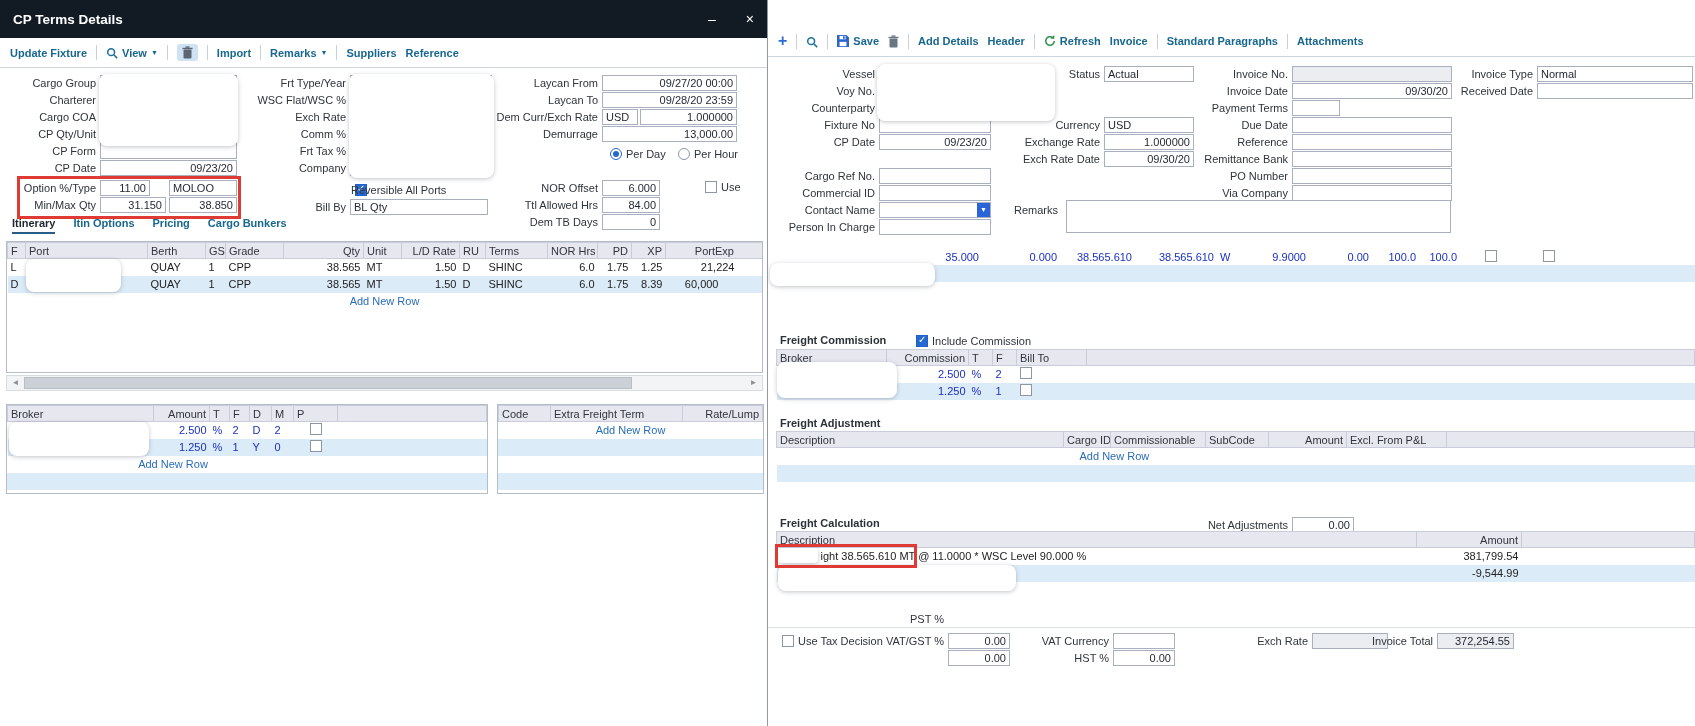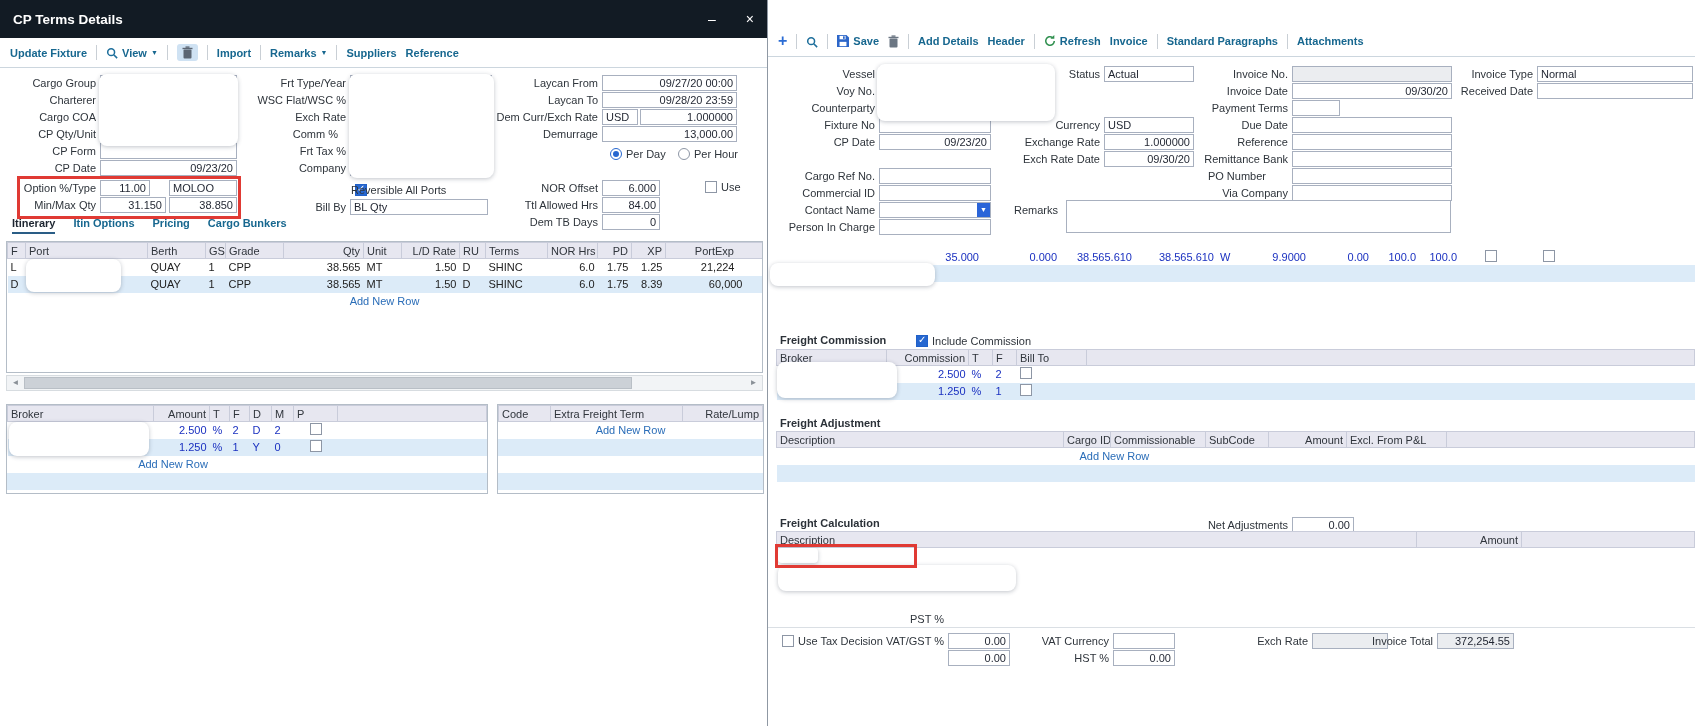--- a/index.html
+++ b/index.html
@@ -123,21 +123,21 @@
   <span class="inp num" style="left:169px;top:197px;width:68px">38.850</span>
   <div class="redbox" style="left:17px;top:176px;width:224px;height:43px"></div>
 
   
   <span class="lbl" style="left:240px;top:76px;width:106px">Frt Type/Year</span>
   <span class="inp" style="left:350px;top:75px;width:142px"></span>
   <span class="lbl" style="left:240px;top:93px;width:106px">WSC Flat/WSC %</span>
   <span class="inp" style="left:350px;top:92px;width:142px"></span>
   <span class="lbl" style="left:240px;top:110px;width:106px">Exch Rate</span>
   <span class="inp" style="left:350px;top:109px;width:142px"></span>
-  <span class="lbl" style="left:232px;top:127px;width:106px">Comm %</span>
+  <span class="lbl" style="left:240px;top:127px;width:106px">Comm %</span>
   <span class="inp" style="left:350px;top:126px;width:142px"></span>
   <span class="lbl" style="left:240px;top:144px;width:106px">Frt Tax %</span>
   <span class="inp" style="left:350px;top:143px;width:142px"></span>
   <span class="lbl" style="left:240px;top:161px;width:106px">Company</span>
   <span class="inp" style="left:350px;top:160px;width:142px"></span>
   <div class="blob" style="left:349px;top:74px;width:145px;height:104px"></div>
   <span class="cb on pos" style="left:355px;top:184px"></span>
   <span class="txt" style="left:351px;top:183px">Reversible All Ports</span>
   <span class="lbl" style="left:240px;top:200px;width:106px">Bill By</span>
   <span class="inp" style="left:350px;top:199px;width:138px">BL Qty</span>
@@ -232,21 +232,21 @@
         <td>1</td>
         <td>CPP</td>
         <td class="r">38.565</td>
         <td>MT</td>
         <td class="r">1.50</td>
         <td>D</td>
         <td>SHINC</td>
         <td class="r">6.0</td>
         <td class="r">1.75</td>
         <td class="r">8.39</td>
-        <td class="r" style="padding-right:20px">60,000</td>
+        <td class="r" style="padding-right:44px">60,000</td>
       </tr>
     </tbody>
       </table>
     <div class="linkrow"><span class="link">Add New Row</span></div>
   </div>
   <div class="blob" style="left:26px;top:259px;width:95px;height:33px"></div>
 
   
   <div class="hscroll" style="left:6px;top:375px;width:757px">
     <span class="sarr l" style="left:1px"></span>
@@ -408,21 +408,21 @@
   <span class="lbl" style="left:402px;top:84px;width:118px">Invoice Date</span>
   <span class="inp num" style="left:524px;top:83px;width:160px">09/30/20</span>
   <span class="lbl" style="left:402px;top:101px;width:118px">Payment Terms</span>
   <span class="inp" style="left:524px;top:100px;width:48px"></span>
   <span class="lbl" style="left:402px;top:118px;width:118px">Due Date</span>
   <span class="inp" style="left:524px;top:117px;width:160px"></span>
   <span class="lbl" style="left:402px;top:135px;width:118px">Reference</span>
   <span class="inp" style="left:524px;top:134px;width:160px"></span>
   <span class="lbl" style="left:402px;top:152px;width:118px">Remittance Bank</span>
   <span class="inp" style="left:524px;top:151px;width:160px"></span>
-  <span class="lbl" style="left:380px;top:169px;width:118px">PO Number</span>
+  <span class="lbl" style="left:402px;top:169px;width:118px">PO Number</span>
   <span class="inp" style="left:524px;top:168px;width:160px"></span>
   <span class="lbl" style="left:402px;top:186px;width:118px">Via Company</span>
   <span class="inp" style="left:524px;top:185px;width:160px"></span>
 
   
   <span class="lbl" style="left:647px;top:67px;width:118px">Invoice Type</span>
   <span class="inp" style="left:769px;top:66px;width:156px">Normal</span>
   <span class="lbl" style="left:647px;top:84px;width:118px">Received Date</span>
   <span class="inp" style="left:769px;top:83px;width:156px"></span>
 
@@ -571,20 +571,30 @@
           <col style="width:105px">
           <col>
         </colgroup>
       <tbody>
           <tr>
         <th>Description</th>
         <th class="r">Amount</th>
         <th></th>
       </tr>
       <tr>
+        <td style="padding-left:44px">ight 38.565.610 MT @ 11.0000 * WSC Level 90.000 %</td>
+        <td class="r">381,799.54</td>
+        <td></td>
+      </tr>
+      <tr class="blue">
+        <td></td>
+        <td class="r">-9,544.99</td>
+        <td></td>
+      </tr>
+      <tr>
             <td colspan="3"></td>
           </tr>
     </tbody>
       </table>
   </div>
   <div class="blob" style="left:10px;top:548px;width:40px;height:15px;border-radius:4px"></div>
   <div class="blob" style="left:10px;top:565px;width:238px;height:26px"></div>
   <div class="redbox" style="left:7px;top:544px;width:142px;height:24px"></div>
 
   

